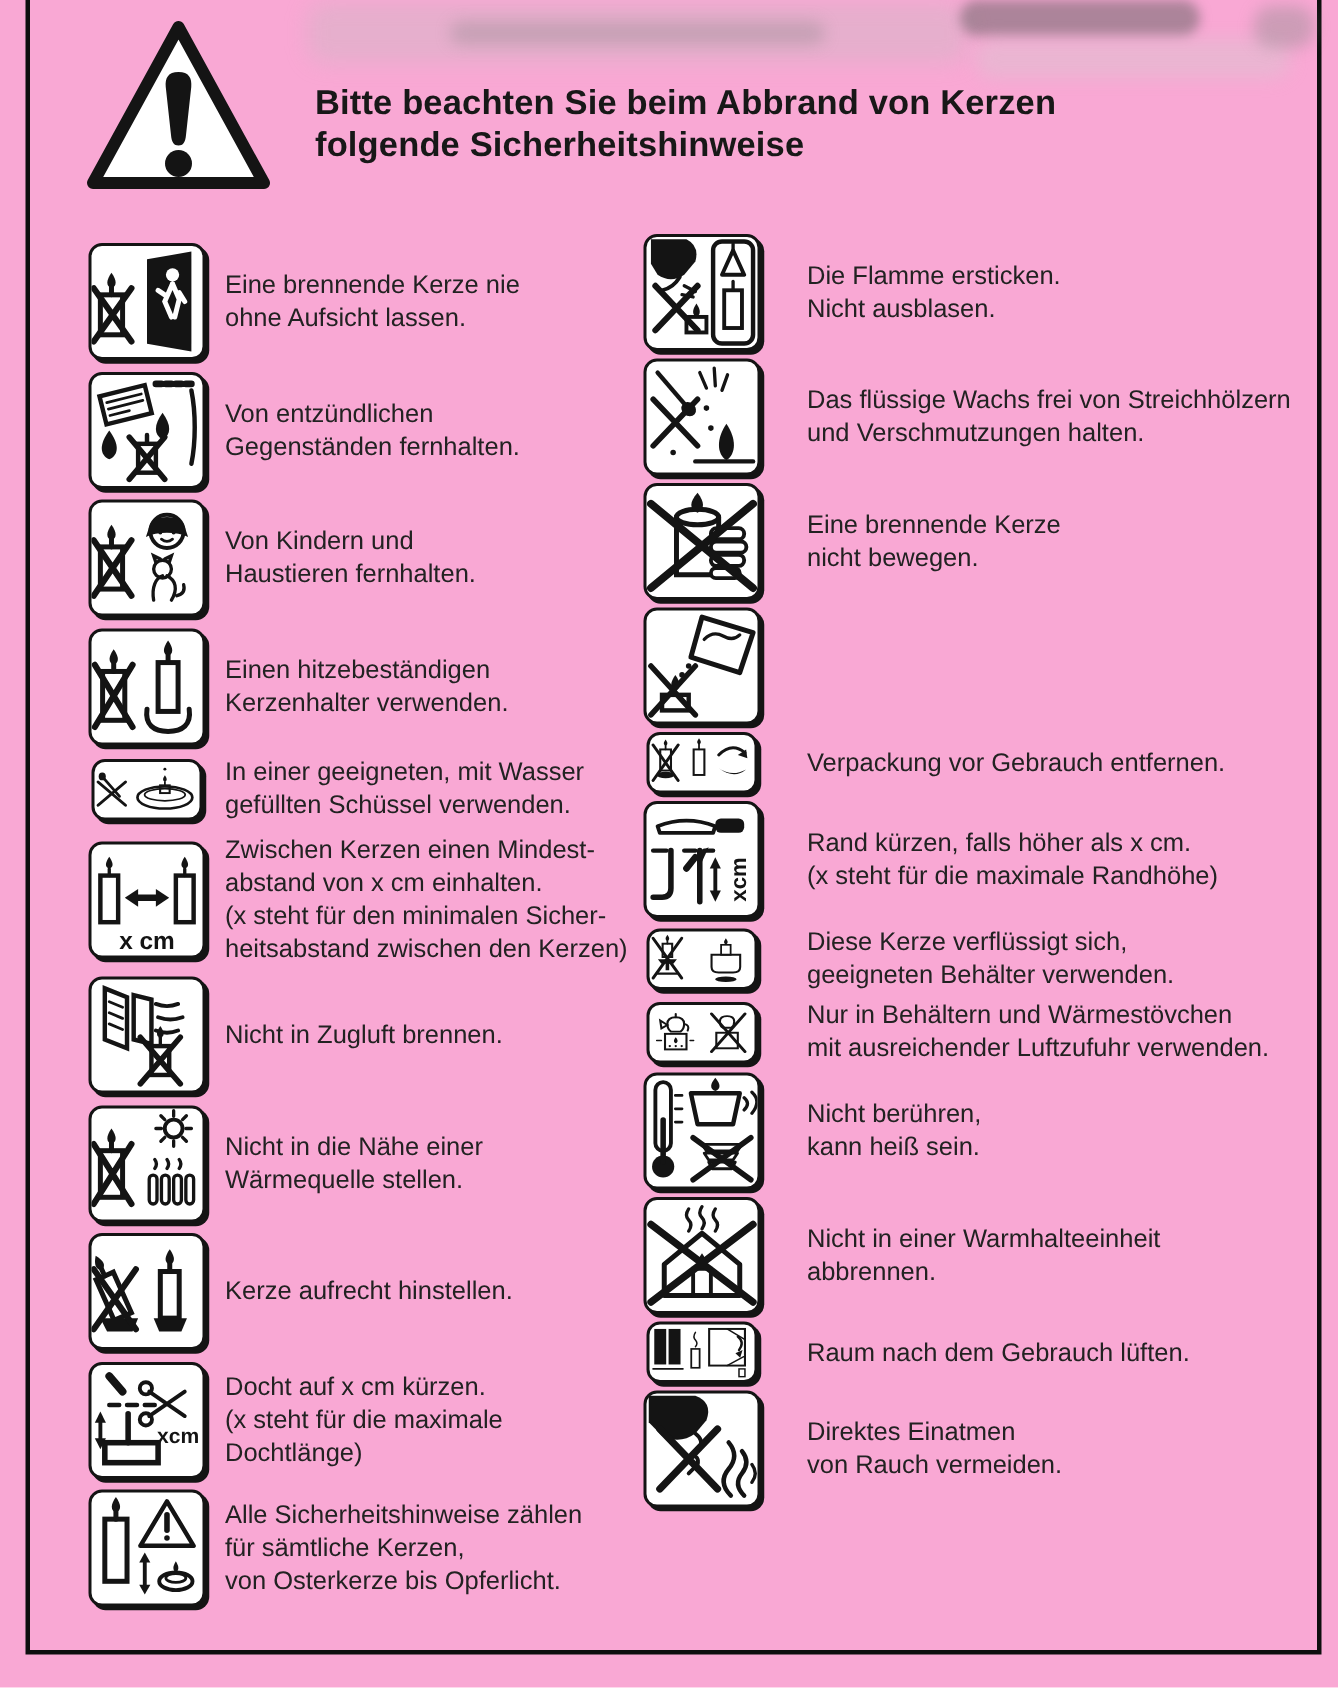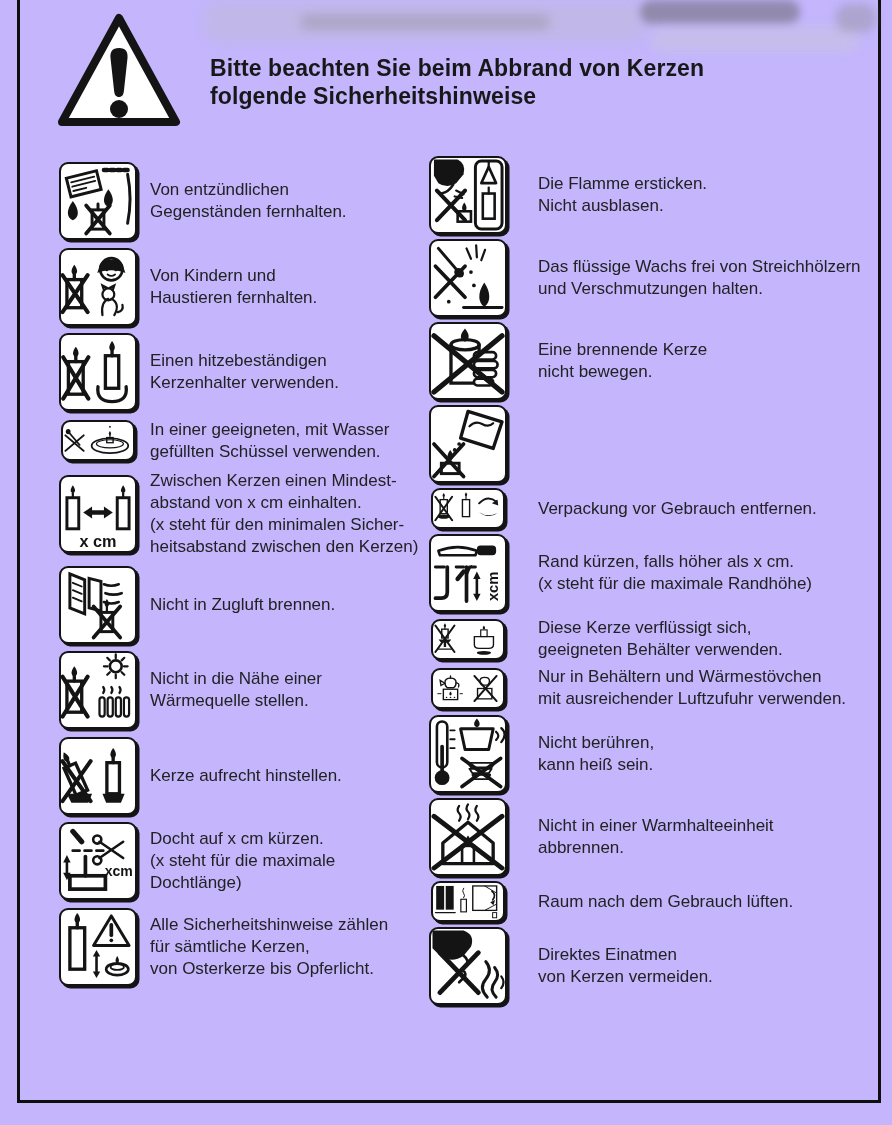--- a/index.html
+++ b/index.html
@@ -1,16 +1,16 @@
 <!DOCTYPE html>
 <html><head>
 <meta charset="utf-8">
 <style>
   html,body{margin:0;padding:0;background:#fff;}
-  .page{position:relative;width:892px;height:1125px;background:#c4b5fd;
+  .page{position:relative;width:892px;height:1125px;background:#f9a8d4;
         font-family:"Liberation Sans",sans-serif;color:#1c1c1c;overflow:hidden;}
   .frame{position:absolute;left:17px;top:-6px;width:858px;height:1103px;
          border:3px solid #0e0e0e;}
   .smudge{position:absolute;border-radius:12px;pointer-events:none;}
   .s1{left:205px;top:2px;width:440px;height:40px;background:rgba(190,190,190,.32);filter:blur(7px);}
   .s2{left:300px;top:14px;width:250px;height:16px;background:rgba(130,130,130,.30);filter:blur(5px);}
   .s3{left:640px;top:0;width:160px;height:24px;background:rgba(95,95,95,.50);filter:blur(4px);}
   .s4{left:650px;top:26px;width:210px;height:26px;background:rgba(205,205,205,.35);filter:blur(6px);}
   .s5{left:836px;top:4px;width:40px;height:28px;background:rgba(140,140,140,.40);filter:blur(5px);}
   .tri{position:absolute;left:56px;top:10px;width:126px;height:120px;}
@@ -49,20 +49,40 @@
       <path d="M63 38c-7 0-9 4-8.5 10l3.5 32c.4 5 2 7 5 7s4.6-2 5-7l3.5-32c.5-6-1.5-10-8.5-10z" fill="#141414"></path>
       <circle cx="63" cy="99" r="9" fill="#141414"></circle>
     </svg>
   </div>
 
   <div class="title">Bitte beachten Sie beim Abbrand von Kerzen
 folgende Sicherheitshinweise</div>
 
   <div class="col col-left">
 
+    <div class="row">
+      <span class="slot">
+          <span class="pic tall">
+        <svg viewBox="0 0 100 100">
+              <g fill="none" stroke="#141414" stroke-width="4.5" stroke-linecap="round">
+          <rect x="8" y="44" width="20" height="36"></rect>
+                <line x1="18" y1="36" x2="18" y2="44"></line>
+          <path d="M18 24c-5 7-5 12 0 14c5-2 5-7 0-14z" fill="#141414" stroke="none"></path>
+          <path d="M2 38 36 86 M36 38 2 86" stroke-width="5.5"></path>
+          <path d="M50 12 90 5 V95 L50 88 Z" fill="#141414" stroke="none"></path>
+          <g stroke="#fff" stroke-width="4.5">
+                  <circle cx="73" cy="26" r="6" fill="#fff" stroke="none"></circle>
+          <path d="M73 34 66 50 72 64 M73 34 79 48 75 64 M66 44 60 40 M79 42 84 50"></path>
+                </g>
+        </g>
+            </svg></span>
+        </span>
+      <p class="txt">Eine brennende Kerze nie
+ohne Aufsicht lassen.</p>
+    </div>
 
     <div class="row">
       <span class="slot">
           <span class="pic tall">
         <svg viewBox="0 0 100 100">
               <g fill="none" stroke="#141414" stroke-width="4" stroke-linecap="round">
           <path d="M58 8 H94" stroke-width="6" stroke-dasharray="5 4"></path>
           <path d="M90 14c4 20 4 46 0 66"></path>
           <g transform="rotate(-14 30 28)">
                   <rect x="10" y="14" width="42" height="26" fill="#fff"></rect>
@@ -534,17 +554,17 @@
           <path d="M2 2h42q16 6 10 22l-10 12q-14 10-30 2L2 26z" fill="#141414" stroke="none"></path>
           <path d="M44 36q8 6 4 14l-8 6q8 0 6 8l-8 8" stroke-width="3.5"></path>
           <path d="M12 32 64 86 M64 32 12 86" stroke-width="6.5"></path>
           <path d="M74 44q10 12 0 24t2 24"></path>
           <path d="M86 52q8 10 0 20t2 20"></path>
           <path d="M95 64q6 8 0 16" stroke-width="3"></path>
         </g>
             </svg></span>
         </span>
       <p class="txt">Direktes Einatmen
-von Kerzen vermeiden.</p>
+von Rauch vermeiden.</p>
     </div>
 
   </div>
 </div>
 
 </body></html>

